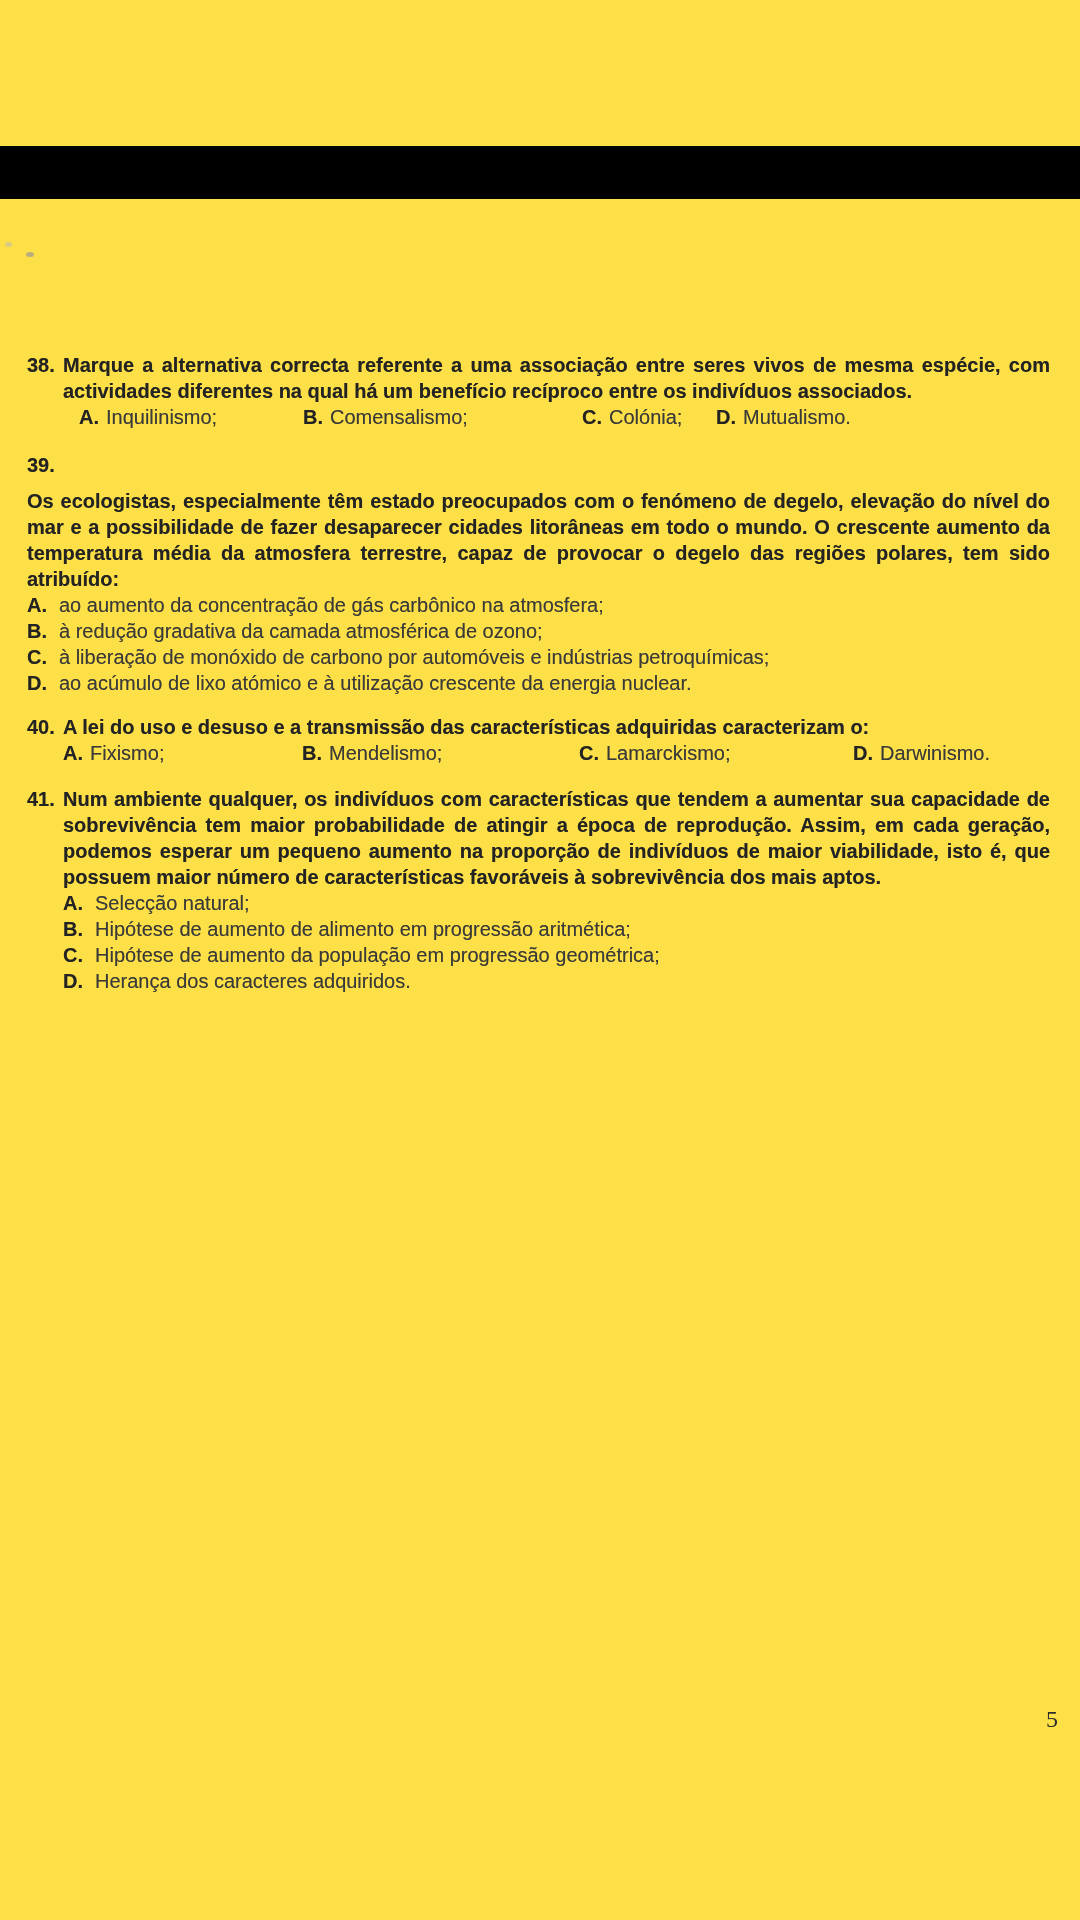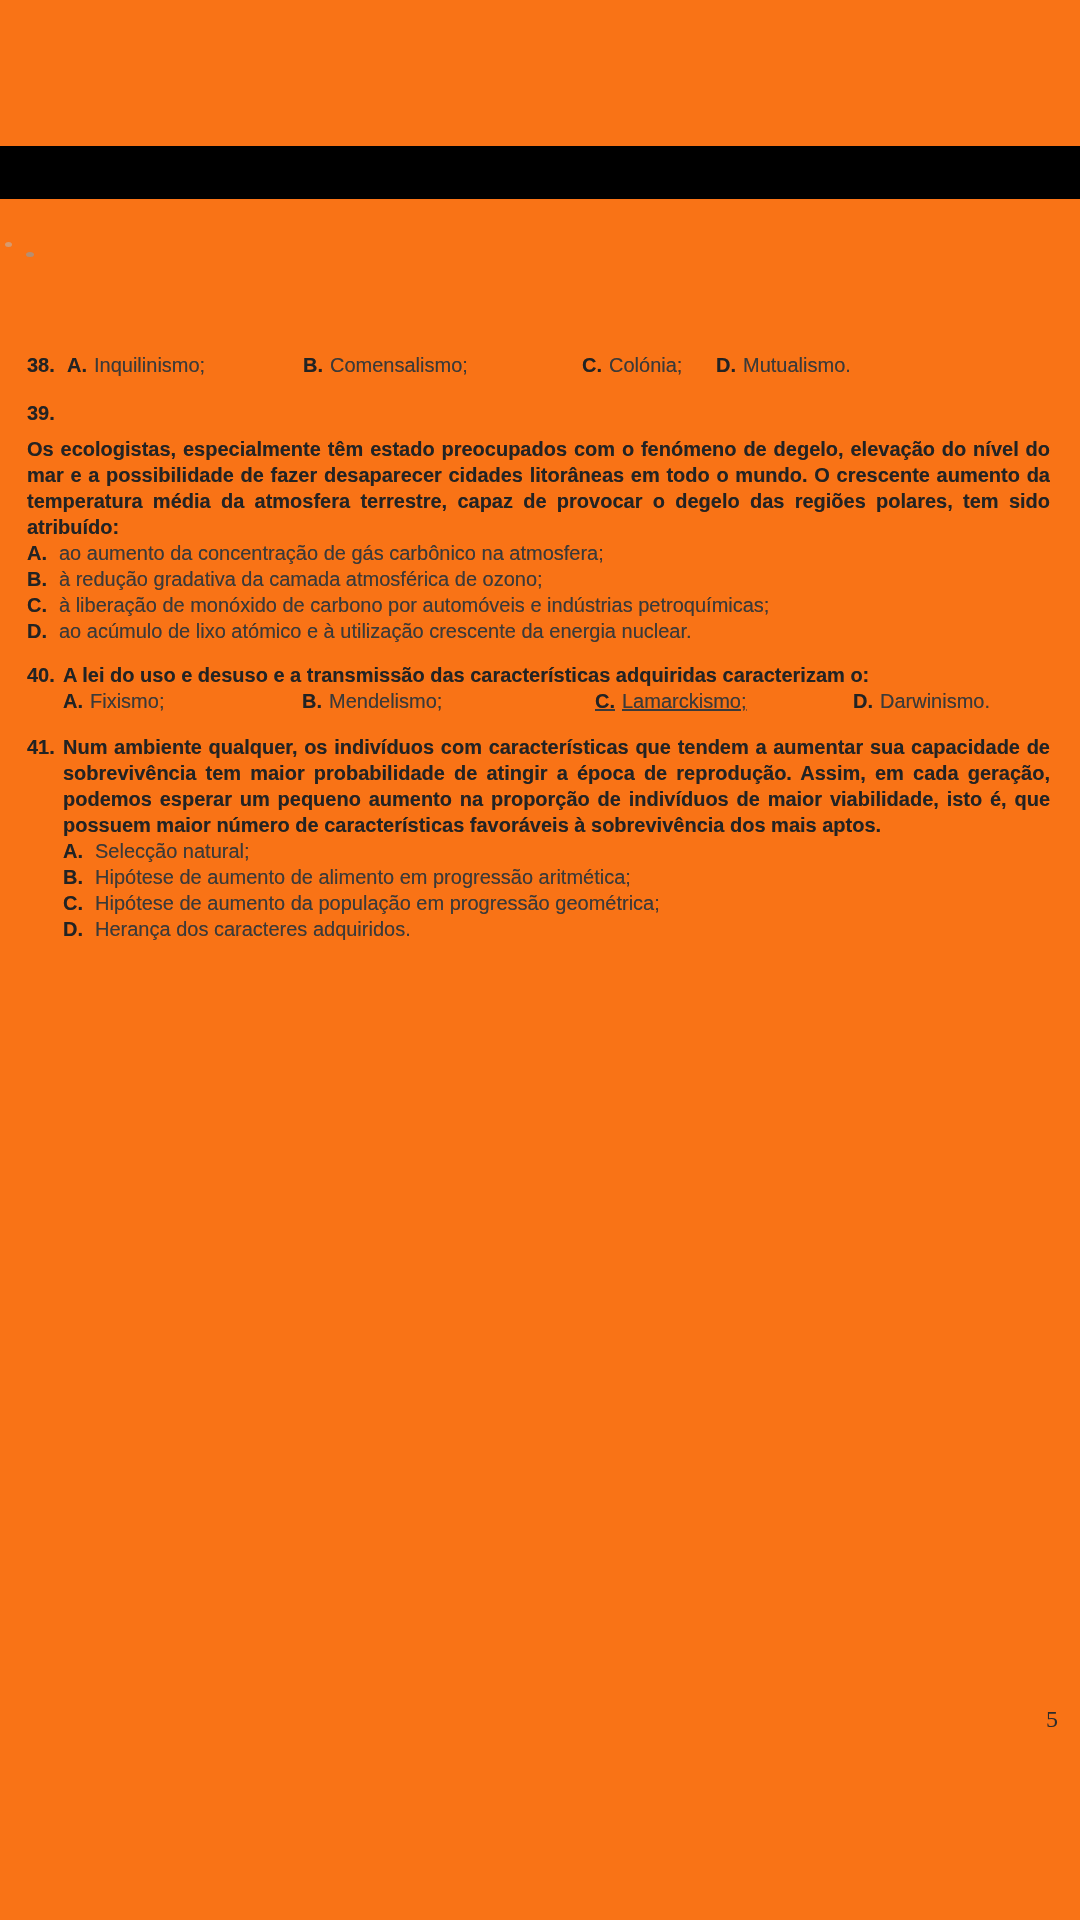--- a/index.html
+++ b/index.html
@@ -5,21 +5,21 @@
   html, body { margin: 0; padding: 0; }
   body {
     width: 1080px; height: 1920px;
     background: #ffffff;
     font-family: "Liberation Sans", sans-serif;
     position: relative;
     overflow: hidden;
   }
   .page {
     position: absolute; inset: 0;
-    background: #f97316;
+    background: #fde047;
   }
   .black-bar {
     position: absolute;
     left: 0; top: 146px;
     width: 100%; height: 53px;
     background: #000000;
   }
   .speck {
     position: absolute;
     background: #b9b9b9;
@@ -60,22 +60,22 @@
   }
   .opt-text {
     flex: 1 1 auto;
     font-weight: normal;
     color: #3a3a3a;
   }
   
   .opt-row { position: relative; height: 26px; }
   .opt-inline { position: absolute; top: 0; white-space: nowrap; color: #3a3a3a; }
   .opt-inline b { font-weight: bold; color: #232323; margin-right: 7px; }
-  .q38-a { left: 4px; }   .q38-b { left: 240px; } .q38-c { left: 519px; } .q38-d { left: 653px; }
-  .q40-a { left: 0px; }   .q40-b { left: 239px; } .q40-c { left: 532px; text-decoration: underline; } .q40-d { left: 790px; }
+  .q38-a { left: 16px; }   .q38-b { left: 240px; } .q38-c { left: 519px; } .q38-d { left: 653px; }
+  .q40-a { left: 0px; }   .q40-b { left: 239px; } .q40-c { left: 516px; } .q40-d { left: 790px; }
   .q38 { margin-bottom: 22px; }
   .q39 { margin-bottom: 18px; flex-direction: column; }
   .q40 { margin-bottom: 20px; }
   .q41 { margin-bottom: 28px; }
   .fim {
     text-align: center;
     font-weight: bold;
     letter-spacing: 1px;
     color: #232323;
   }
@@ -94,20 +94,21 @@
 
   <div class="black-bar"></div>
   <div class="speck s1"></div>
   <div class="speck s2"></div>
 
   <div class="content">
 
     <section class="question q38">
       <span class="qnum">38.</span>
       <div class="qbody">
+        <p class="stem">Marque a alternativa correcta referente a uma associação entre seres vivos de mesma espécie, com actividades diferentes na qual há um benefício recíproco entre os indivíduos associados.</p>
         <div class="opt-row">
           <span class="opt-inline q38-a"><b>A.</b><span>Inquilinismo;</span></span>
           <span class="opt-inline q38-b"><b>B.</b><span>Comensalismo;</span></span>
           <span class="opt-inline q38-c"><b>C.</b><span>Colónia;</span></span>
           <span class="opt-inline q38-d"><b>D.</b><span>Mutualismo.</span></span>
         </div>
       </div>
     </section>
 
     <section class="question q39">

